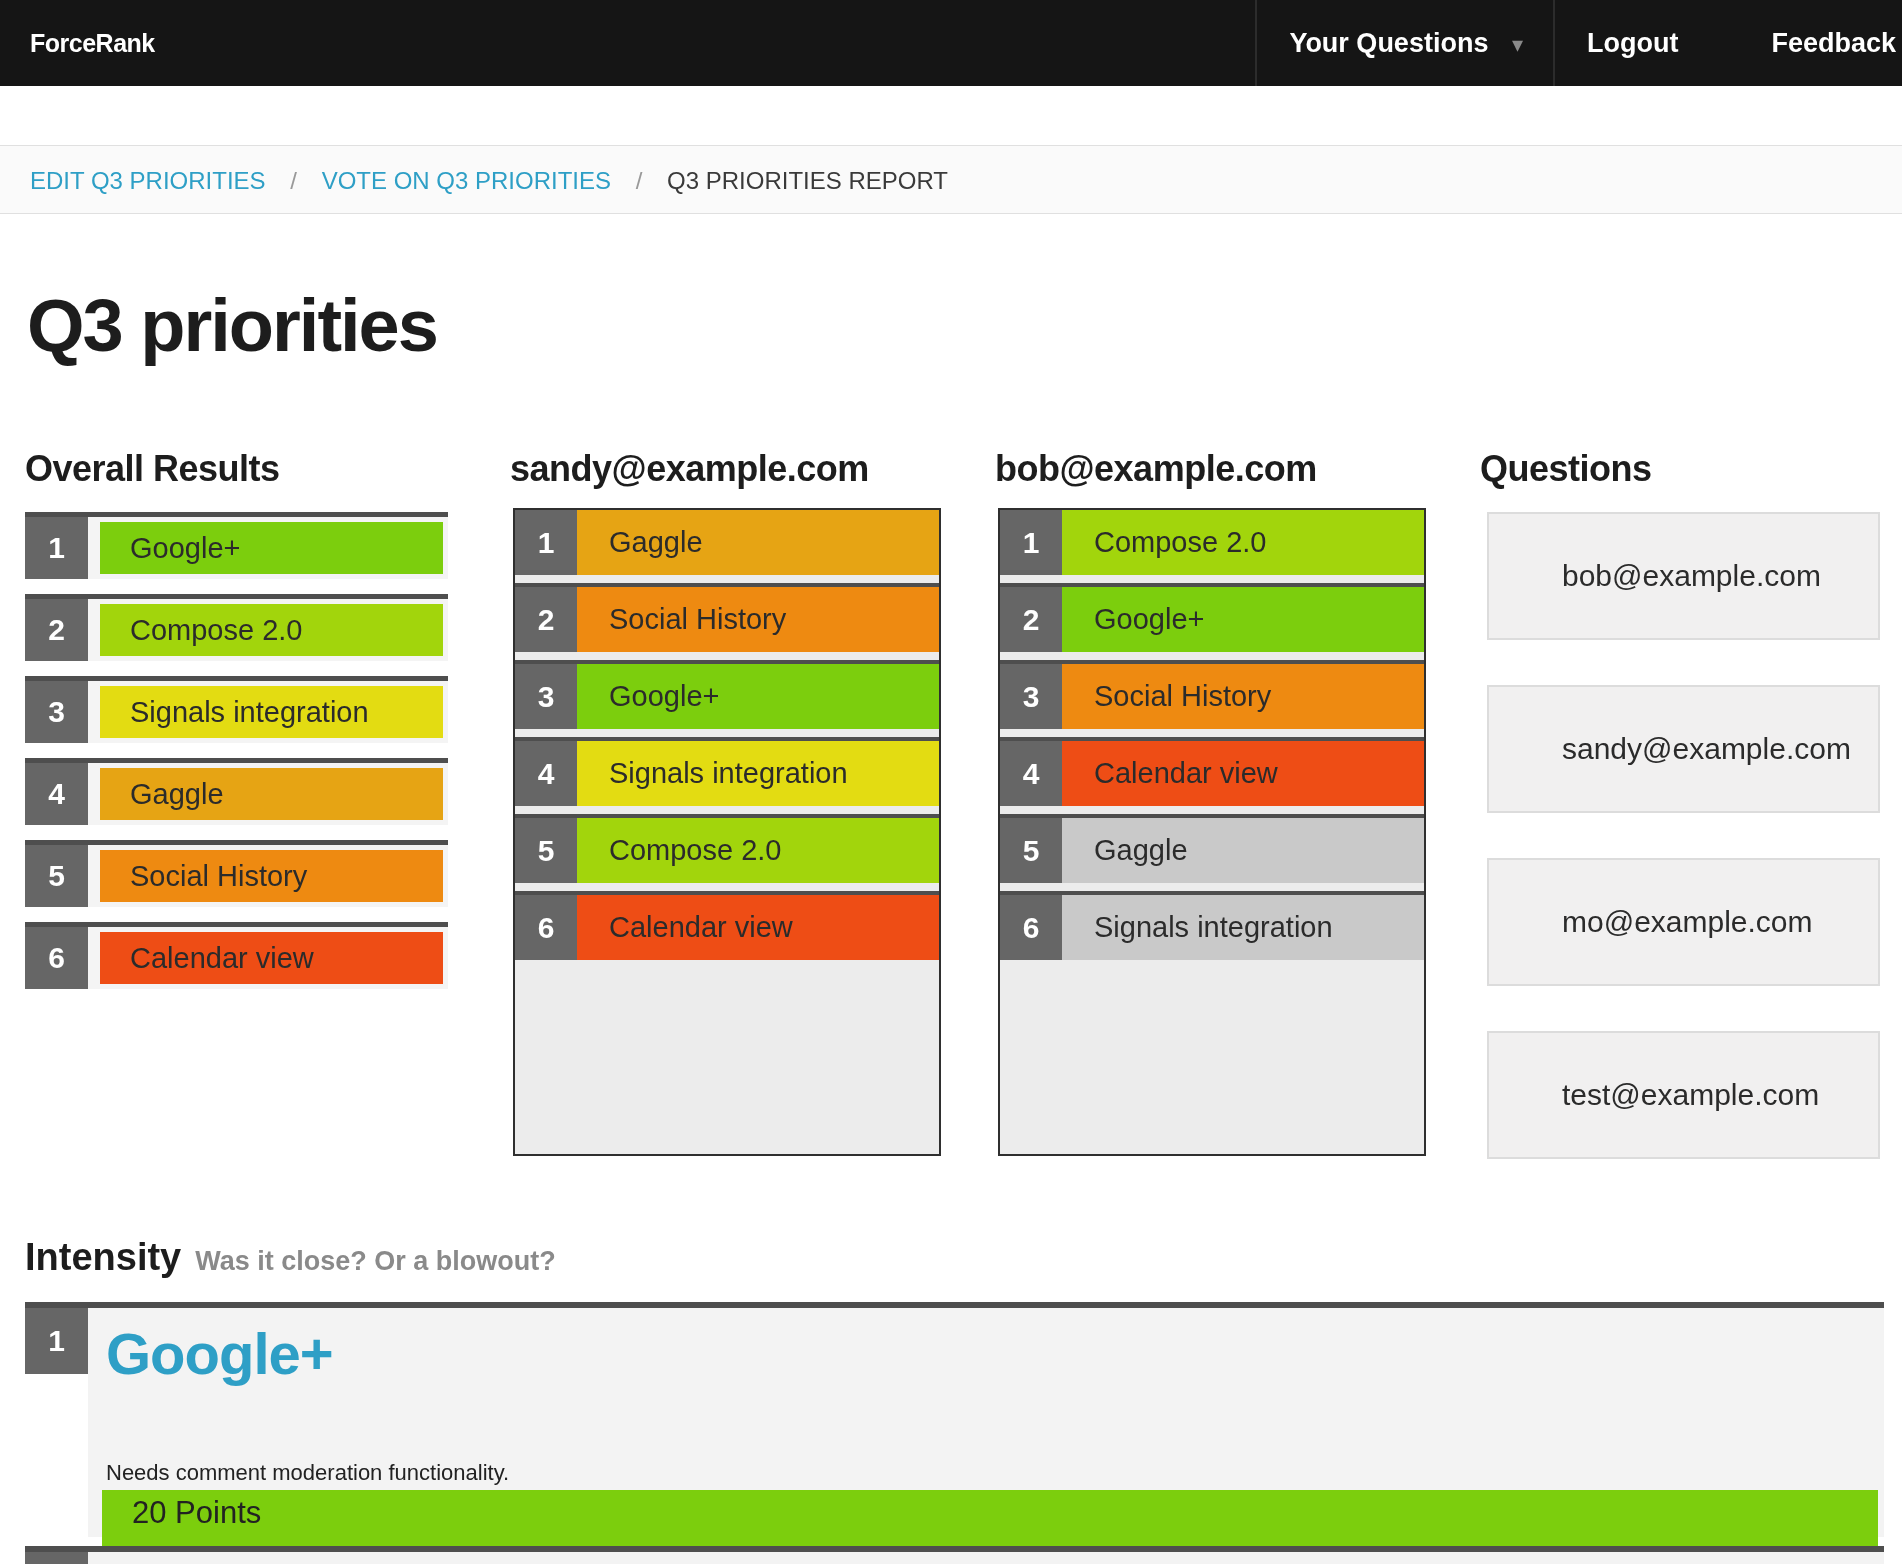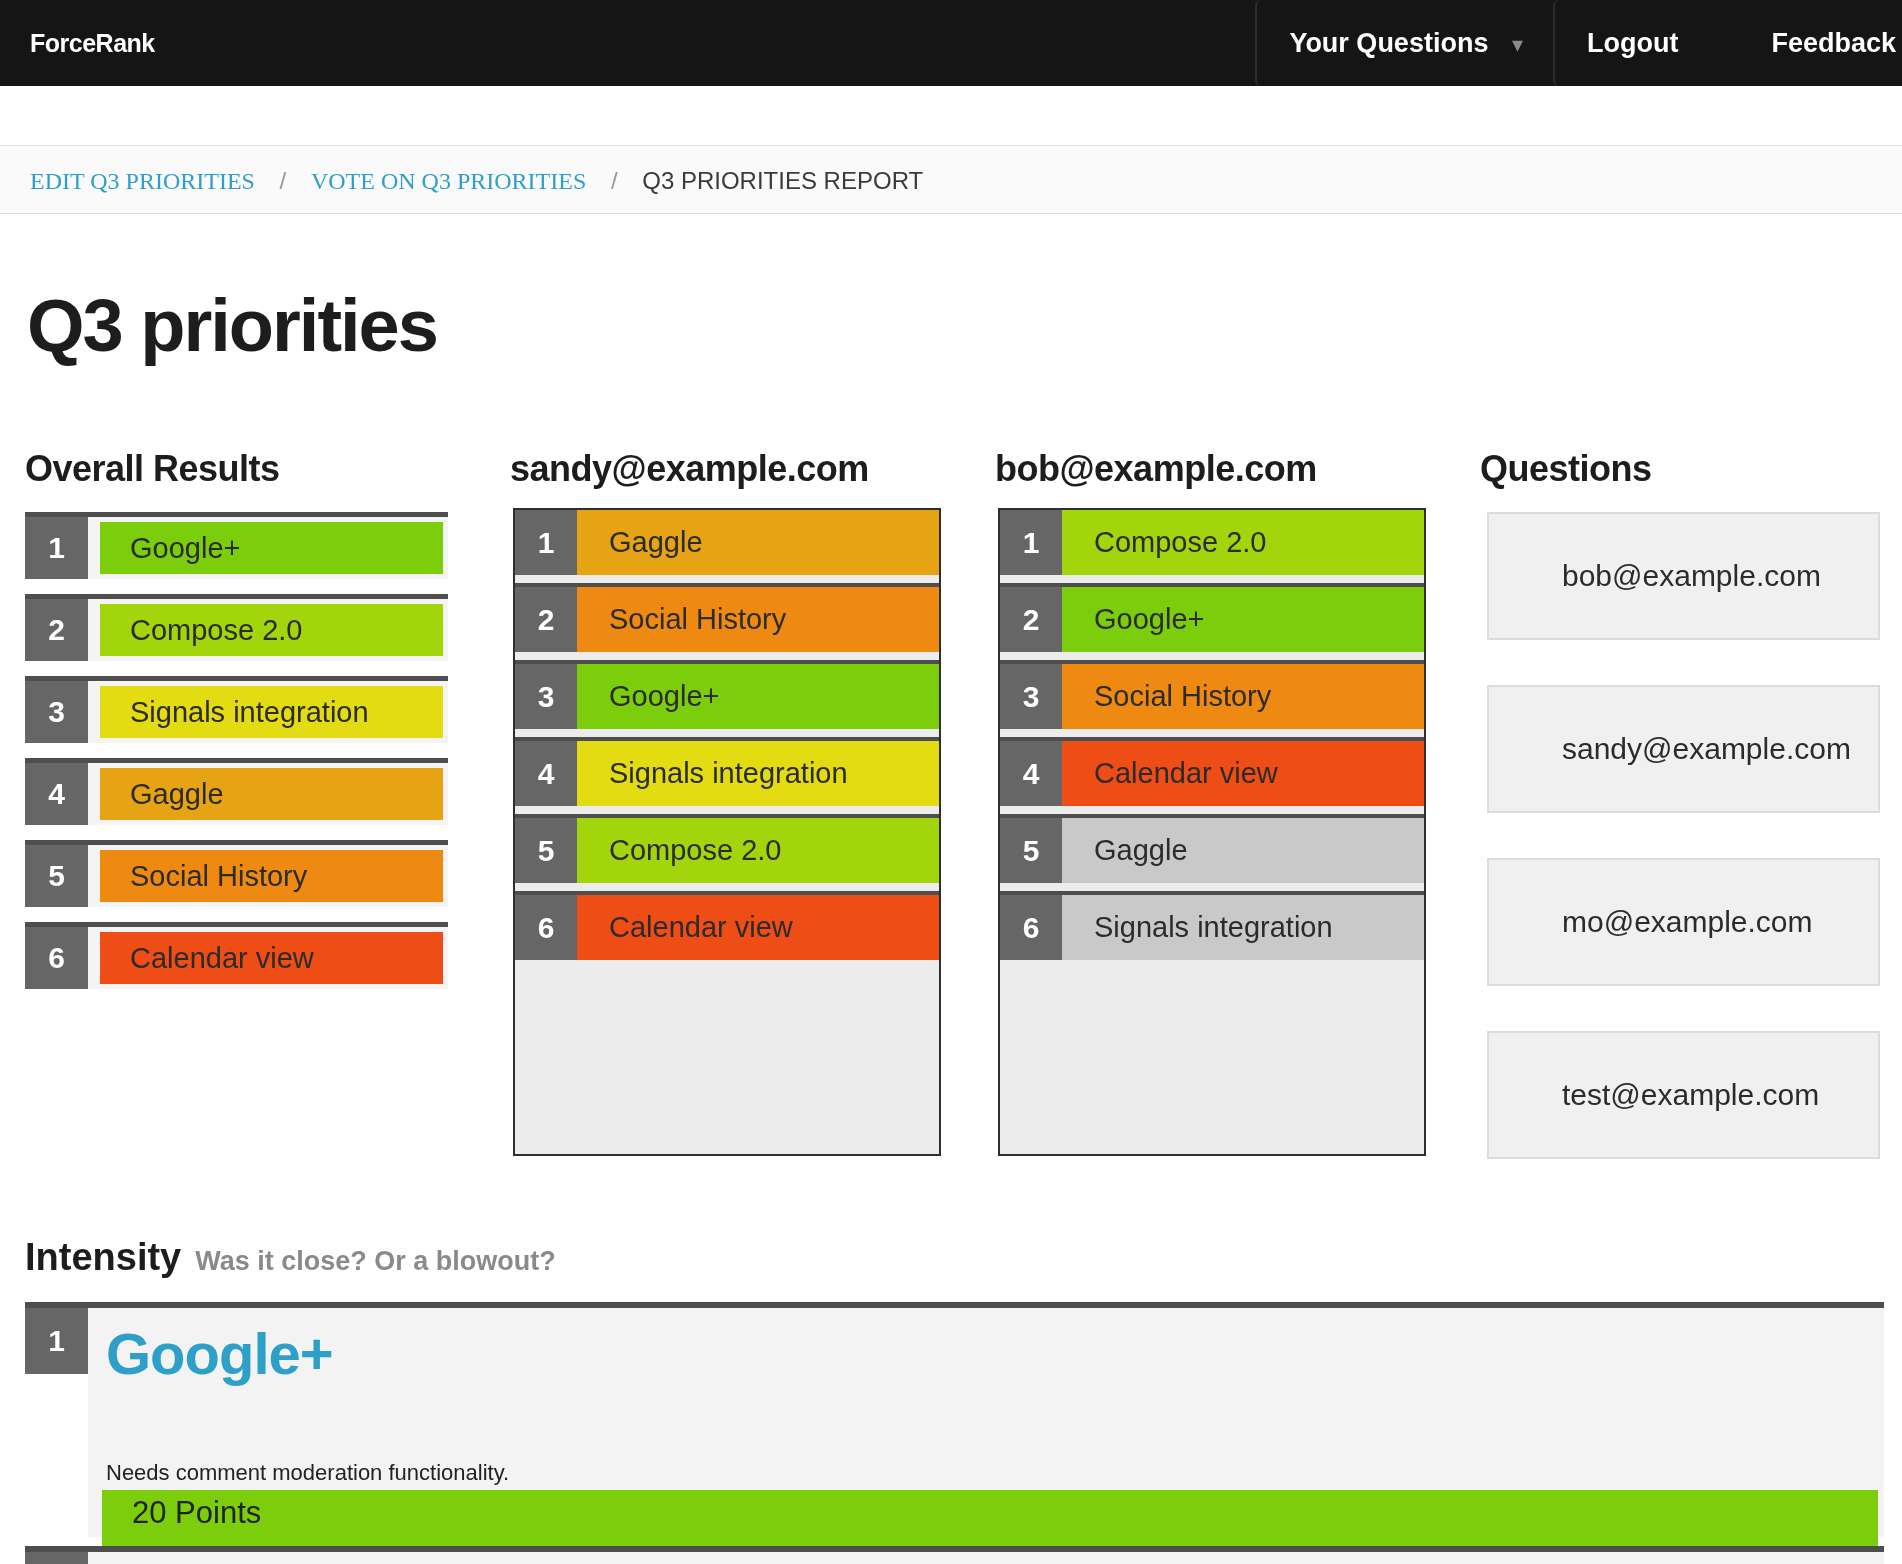--- a/index.html
+++ b/index.html
@@ -5,28 +5,28 @@
   html,body{margin:0;padding:0;background:#fff;}
   #page{
     position:relative;width:1902px;height:1564px;overflow:hidden;background:#fff;
     font-family:"Liberation Sans","DejaVu Sans",sans-serif;color:#222;
   }
   
   .navbar{position:absolute;top:0;left:0;width:1902px;height:86px;background:#151515;display:flex;align-items:stretch;}
   .brand{margin-left:30px;line-height:86px;font-size:25px;font-weight:bold;color:#fff;letter-spacing:-0.5px;}
   .nav-right{margin-left:auto;display:flex;}
   .nav-item{line-height:86px;font-size:27px;font-weight:bold;color:#fff;padding:0 32px;white-space:nowrap;}
-  .nav-item.bordered{border-left:2px solid #2c2c2c;border-radius:6px;}
+  .nav-item.bordered{border-left:2px solid #2c2c2c;}
   .nav-item.menu{padding:0 30px 0 32px;cursor:pointer;}
   .nav-item.last{padding:0 6px 0 61px;}
   .caret{color:#8a8a8a;font-size:22px;margin-left:16px;}
   
   .breadcrumb{position:absolute;top:145px;left:0;width:1902px;height:69px;background:#fafafa;
     border-top:1px solid #e0e0e0;border-bottom:1px solid #e0e0e0;line-height:69px;padding-left:30px;box-sizing:border-box;font-size:24px;}
-  .crumb{color:#2e9fc6;text-decoration:none;cursor:pointer;font-family:Liberation Serif, serif;}
+  .crumb{color:#2e9fc6;text-decoration:none;cursor:pointer;}
   .crumb-sep{color:#999;margin:0 18px;}
   .crumb-current{color:#3a3a3a;}
   
   .page-title{position:absolute;left:27px;top:283px;margin:0;font-size:74px;font-weight:bold;color:#1d1d1d;letter-spacing:-2px;}
   .col-head{position:absolute;top:448px;margin:0;font-size:36px;font-weight:bold;color:#1d1d1d;letter-spacing:-0.5px;white-space:nowrap;}
   .head-overall{left:25px;}
   .head-sandy{left:510px;}
   .head-bob{left:995px;}
   .head-resp{left:1480px;}
   

